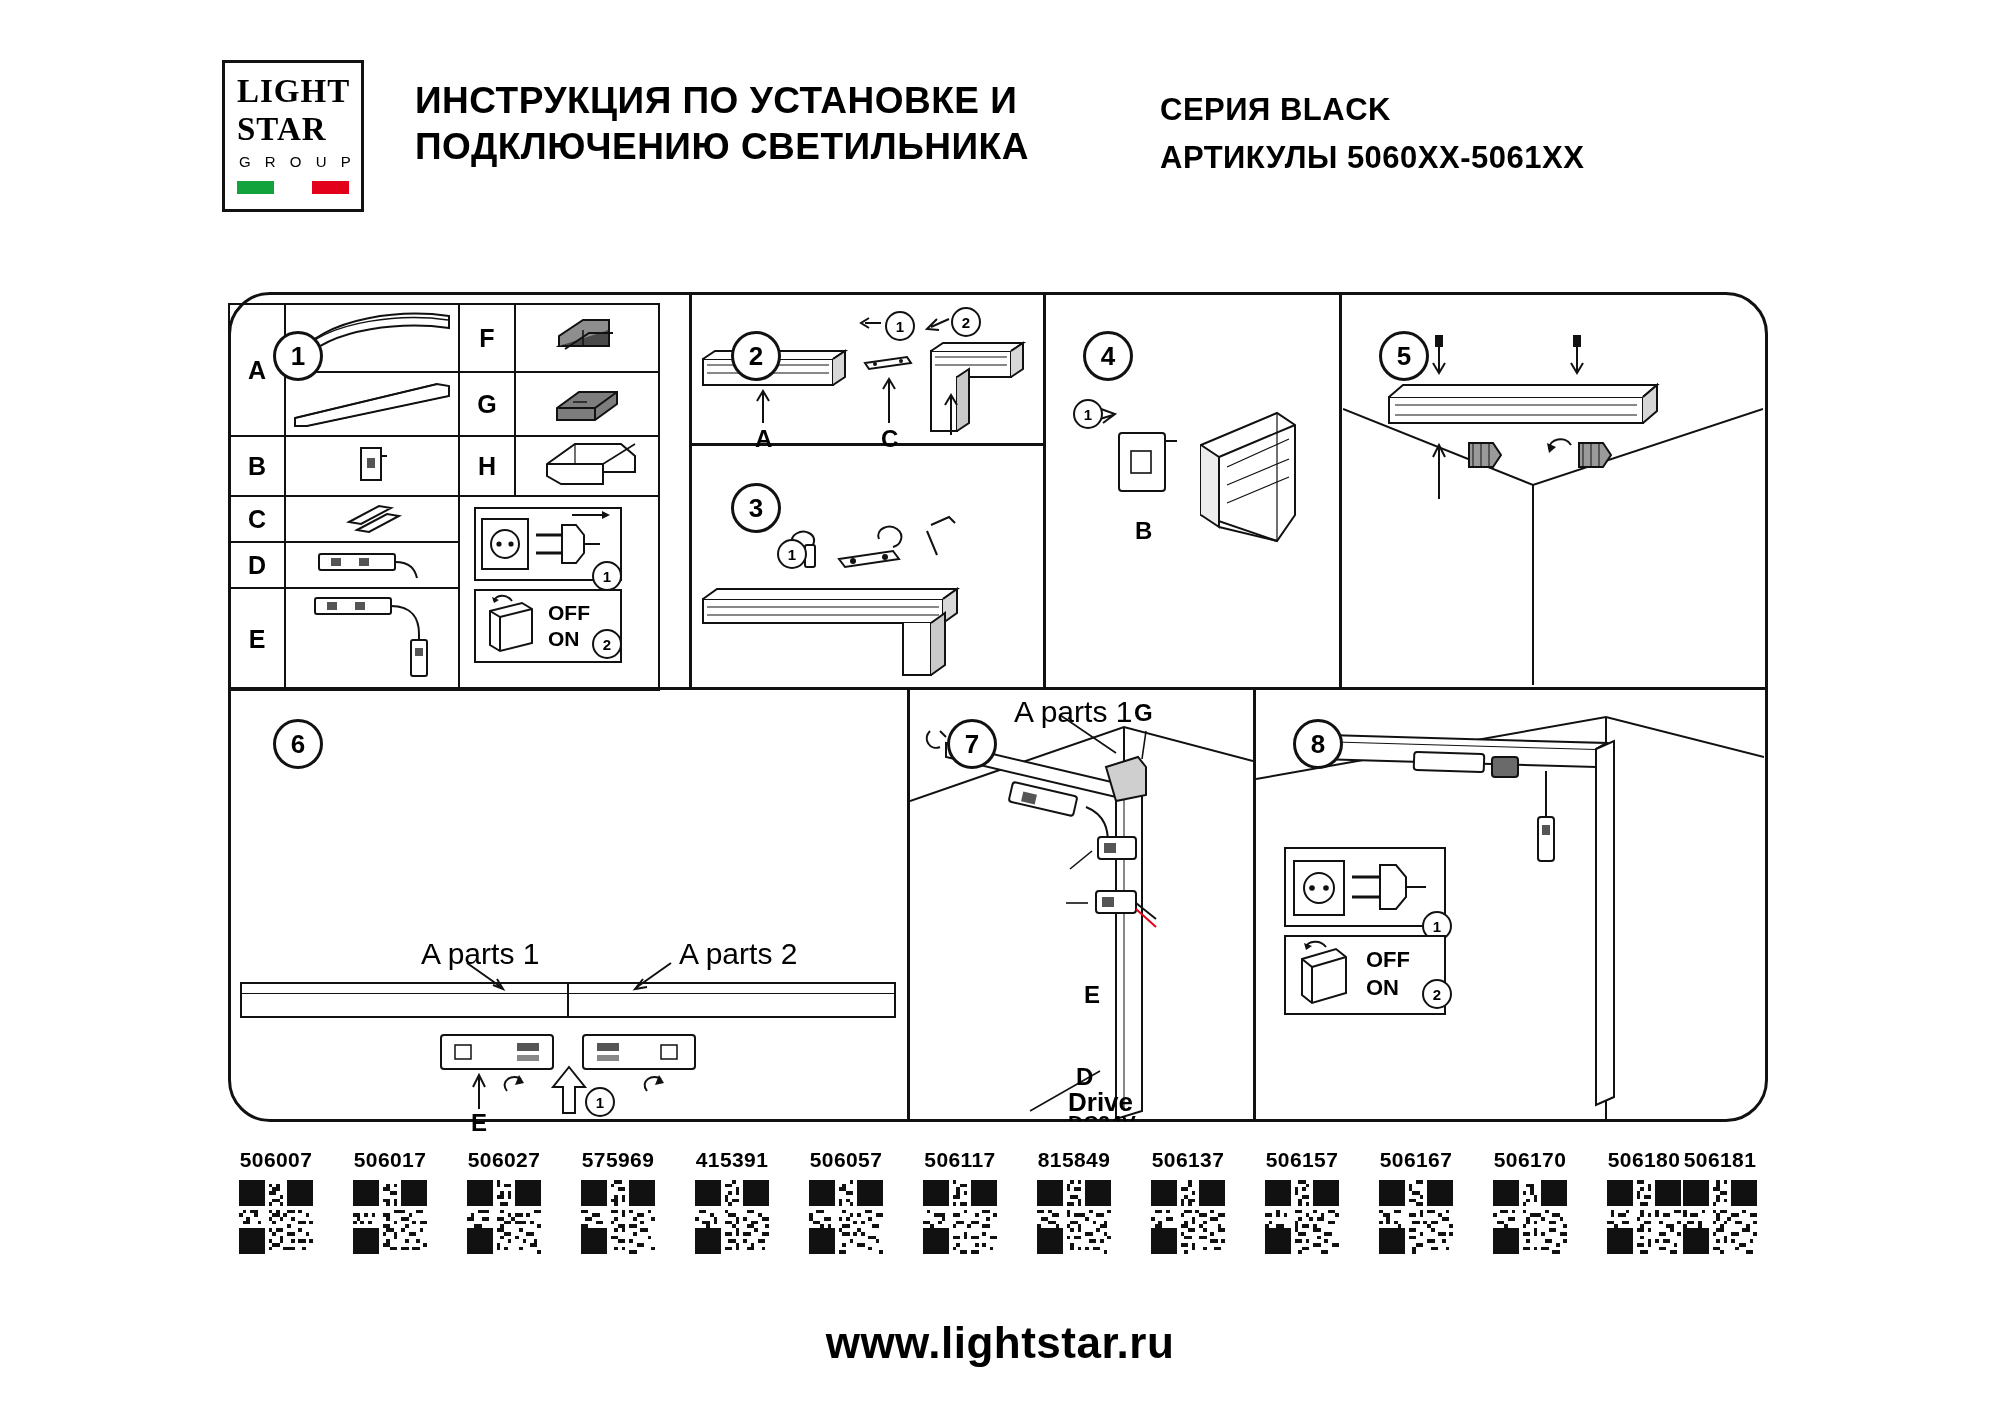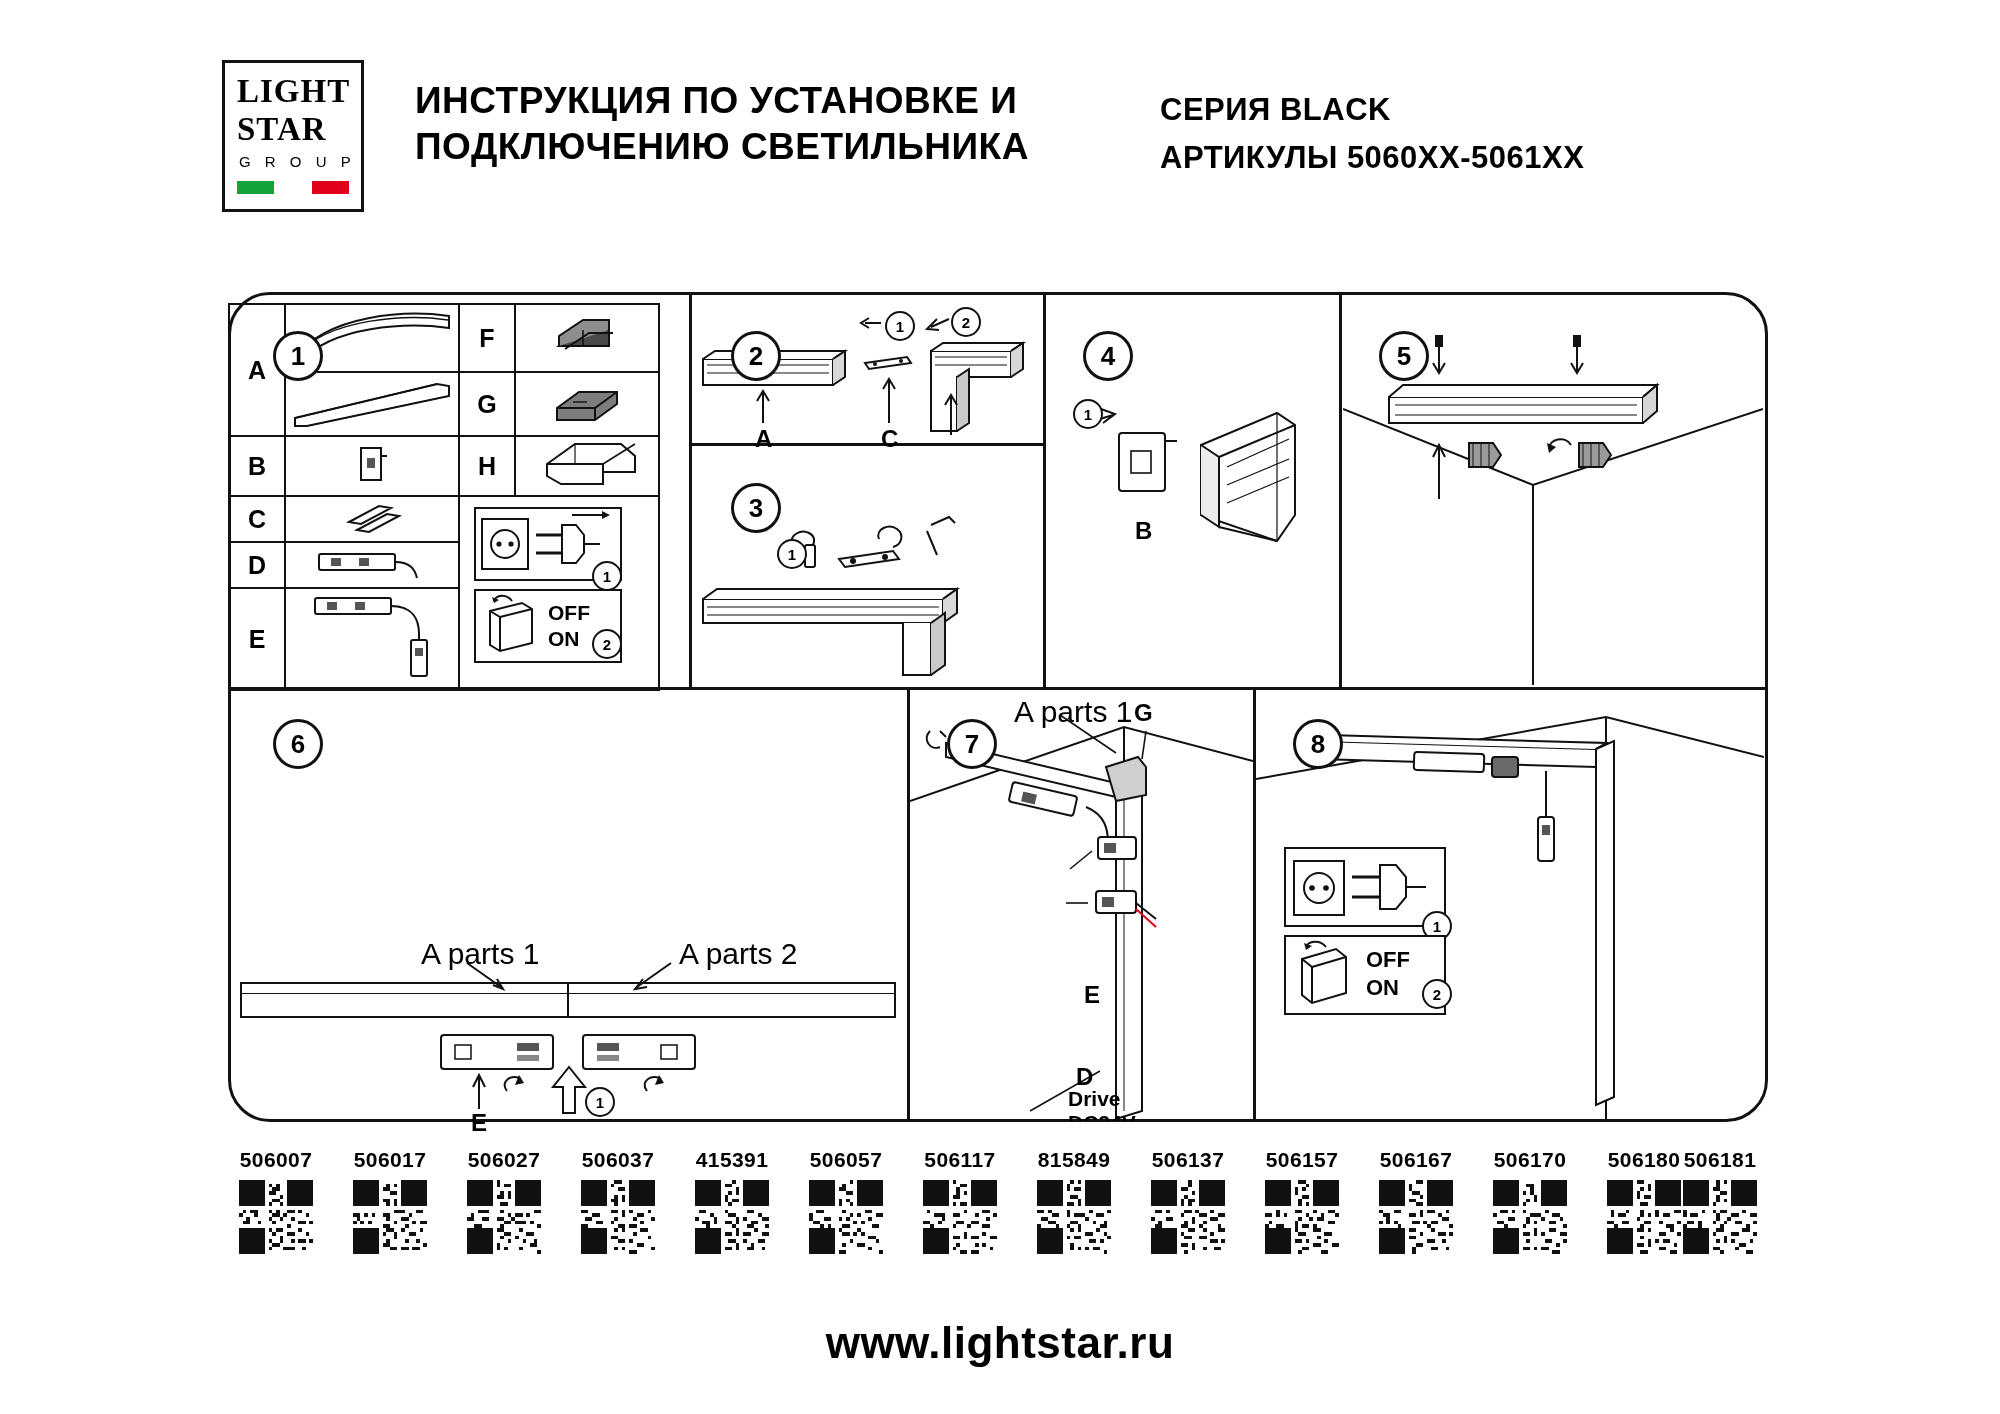--- a/index.html
+++ b/index.html
@@ -389,21 +389,21 @@
         <path d="M150 24 L206 62" stroke="#111" stroke-width="1.6"></path>
         <path d="M236 40 L232 68" stroke="#111" stroke-width="1.6"></path>
         <path d="M182 160 L160 178" stroke="#111" stroke-width="1.6"></path>
         <path d="M178 212 L156 212" stroke="#111" stroke-width="1.6"></path>
         <path d="M120 420 L190 380" stroke="#111" stroke-width="1.6"></path>
       </svg>
       <div class="txt" style="left:104px;top:4px;font-size:30px;">A parts 1</div>
       <div class="txtb" style="left:224px;top:8px;font-size:24px;">G</div>
       <div class="txtb" style="left:174px;top:290px;font-size:24px;">E</div>
       <div class="txtb" style="left:166px;top:372px;font-size:24px;">D</div>
-      <div class="txtb" style="left:158px;top:396px;font-size:21px;">Drive</div>
+      <div class="txtb" style="left:158px;top:396px;font-size:26px;">Drive</div>
       <div class="txtb" style="left:158px;top:420px;font-size:21px;">DC24V</div>
       <div class="txtb" style="left:224px;top:428px;font-size:19px;">BLACK DC24V-</div>
       
       
     </div>
 
     <div class="stepnum" style="left:1062px;top:424px;">8</div>
     <div style="position:absolute;left:1025px;top:396px;width:508px;height:430px;overflow:hidden;">
       <svg width="508" height="430" viewBox="0 0 508 430">
 
@@ -471,21 +471,21 @@
     </div>
     <div class="qrcell" style="left:228px;top:0;">
       <div class="code">506027</div>
       <div class="qr"><svg width="74" height="74" viewBox="0 0 20 20" shape-rendering="crispEdges">
             <rect width="20" height="20" fill="#fff"></rect>
             <path d="M0 0h7v7H0z M2 2h3v3H2z M13 0h7v7h-7z M15 2h3v3h-3z M0 13h7v7H0z M2 15h3v3H2z" fill="#111"></path>
             <path d="M8 0h1v2H8z M10 1h2v1h-2z M9 3h1v1H9z M11 3h1v2h-1z M8 4h2v1H8z M9 6h2v1H9z M1 9h1v1H1z M3 8h2v1H3z M0 10h2v1H0z M4 10h2v1H4z M2 12h2v1H2z M5 8h1v1H5z M9 8h1v1H9z M11 9h1v1h-1z M8 10h2v1H8z M10 11h2v1h-2z M9 12h1v1H9z M12 10h1v1h-1z M13 9h2v1h-2z M16 9h1v1h-1z M18 8h2v1h-2z M14 11h2v1h-2z M17 11h1v1h-1z M19 12h1v1h-1z M13 11h1v1h-1z M8 13h2v1H8z M10 14h2v1h-2z M9 15h1v1H9z M11 16h1v1h-1z M8 17h1v2H8z M10 18h1v1h-1z M14 13h1v1h-1z M16 14h2v1h-2z M13 15h1v1h-1z M15 16h1v1h-1z M18 16h1v1h-1z M14 18h1v1h-1z M17 17h2v1h-2z M19 19h1v1h-1z" fill="#111"></path>
           </svg></div>
     </div>
     <div class="qrcell" style="left:342px;top:0;">
-      <div class="code">506037</div>
+      <div class="code">575969</div>
       <div class="qr"><svg width="74" height="74" viewBox="0 0 20 20" shape-rendering="crispEdges">
             <rect width="20" height="20" fill="#fff"></rect>
             <path d="M0 0h7v7H0z M2 2h3v3H2z M13 0h7v7h-7z M15 2h3v3h-3z M0 13h7v7H0z M2 15h3v3H2z" fill="#111"></path>
             <path d="M9 0h2v1H9z M8 1h1v1H8z M10 2h2v1h-2z M9 4h1v1H9z M11 4h1v2h-1z M8 5h2v1H8z M9 6h1v1H9z M0 8h2v1H0z M3 9h2v1H3z M1 10h1v1H1z M4 11h2v1H4z M0 12h2v1H0z M2 10h1v1H2z M8 8h2v1H8z M11 8h1v2h-1z M9 10h1v1H9z M8 11h1v1H8z M10 12h2v1h-2z M13 8h1v1h-1z M15 9h2v1h-2z M18 8h1v1h-1z M14 10h1v1h-1z M16 11h1v1h-1z M19 10h1v1h-1z M13 12h2v1h-2z M9 13h1v1H9z M11 13h1v1h-1z M8 15h2v1H8z M10 16h2v1h-2z M9 18h1v1H9z M11 18h1v1h-1z M14 14h1v1h-1z M16 13h2v1h-2z M13 16h1v1h-1z M15 17h2v1h-2z M18 15h1v1h-1z M19 18h1v1h-1z M13 19h2v1h-2z" fill="#111"></path>
           </svg></div>
     </div>
     <div class="qrcell" style="left:456px;top:0;">
       <div class="code">415391</div>
       <div class="qr"><svg width="74" height="74" viewBox="0 0 20 20" shape-rendering="crispEdges">
             <rect width="20" height="20" fill="#fff"></rect>

